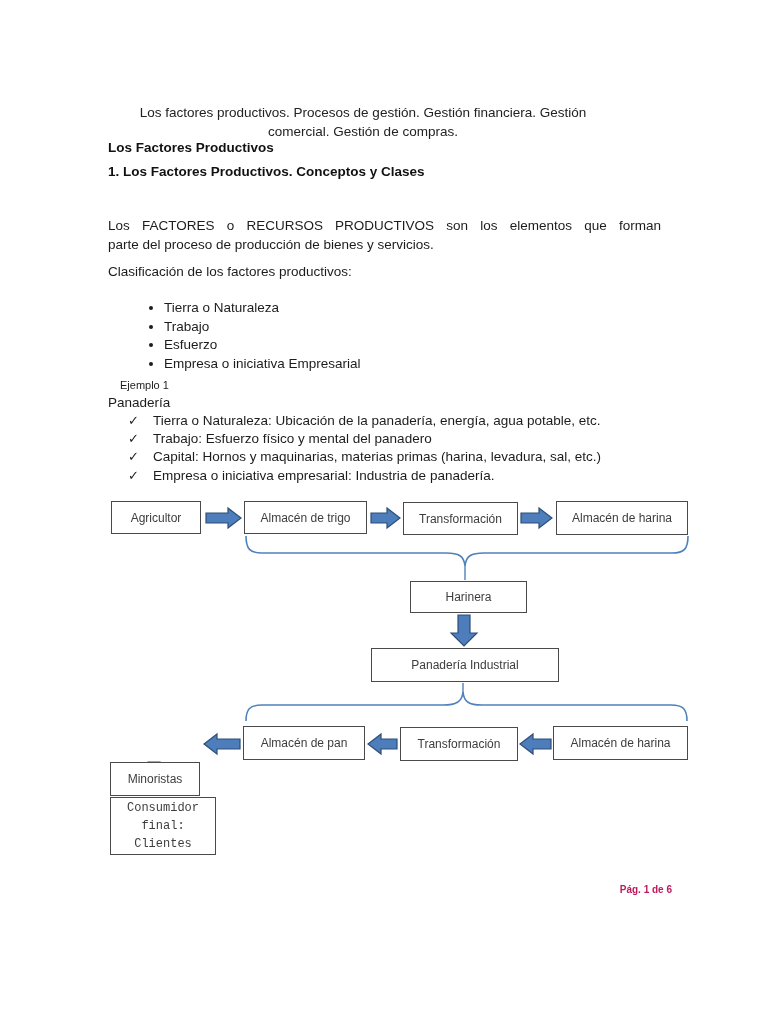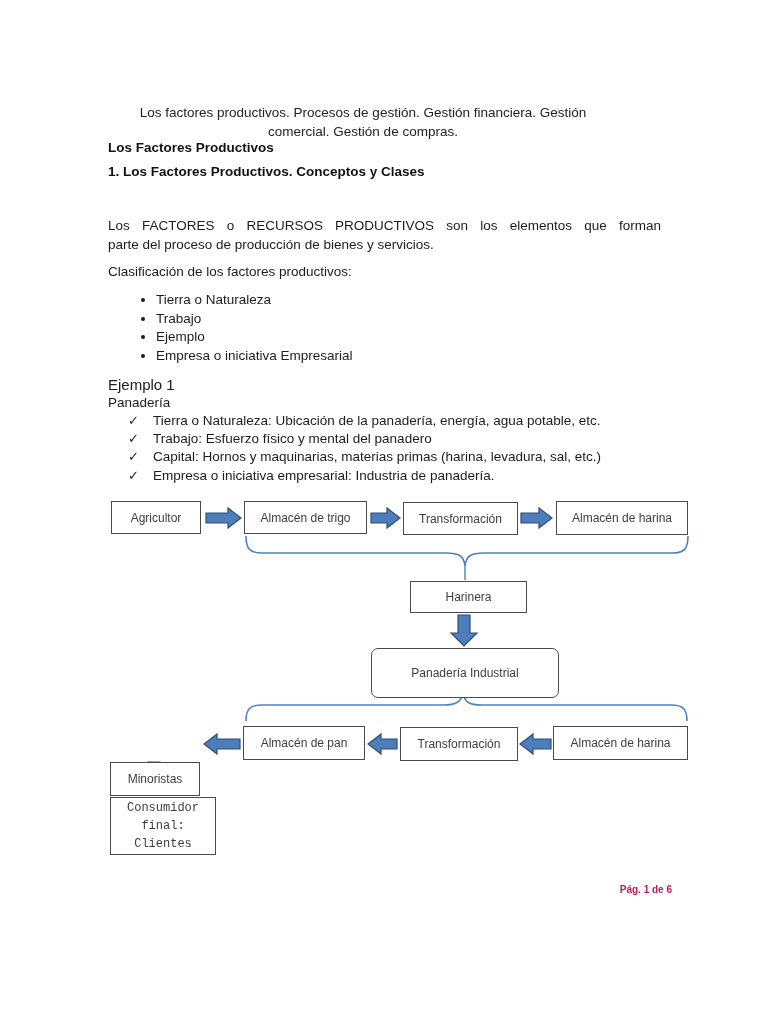--- a/index.html
+++ b/index.html
@@ -17,25 +17,25 @@
     text-align:center;font-size:13.5px;line-height:19px;color:#222;margin-top:16px;
   }
   .h-bold{font-weight:bold;font-size:13.5px;color:#111;text-align:center;}
   .sec-heading{left:108px;top:140px;}
   .subsec-heading{left:108px;top:164px;}
   .intro{left:108px;top:217px;width:553px;font-size:13.5px;line-height:18.5px;}
   .intro .jline{display:block;text-align:justify;text-align-last:justify;}
   .intro .lline{display:block;}
   .class-label{left:108px;top:256px;font-size:13.5px;margin-top:8px;}
   ul.factors{
-    left:136px;top:287px;margin:4px;padding:0 0 0 16px;
+    left:136px;top:287px;margin:12px;padding:0 0 0 16px;
     list-style:disc;font-size:13.5px;
   }
   ul.factors li{line-height:18.6px;}
-  .example-title{left:108px;top:376px;font-size:15px;line-height:18px;}
+  .example-title{left:120px;top:376px;font-size:11px;line-height:18px;}
   .example-subtitle{left:108px;top:394px;font-size:13.5px;line-height:18px;}
   .checklist{left:128px;top:412px;width:600px;font-size:13.5px;}
   .check-row{position:relative;padding-left:25px;line-height:18.2px;}
   .check-row .check-icon{
     position:absolute;left:0;top:0;width:16px;
     font-size:13px;color:#222;
   }
   .box{
     position:absolute;
     border:1px solid #4a4a4a;
@@ -62,21 +62,21 @@
 <div class="abs intro">
   <span class="jline">Los FACTORES o RECURSOS PRODUCTIVOS son los elementos que forman</span>
   <span class="lline">parte del proceso de producción de bienes y servicios.</span>
 </div>
 
 <div class="abs class-label">Clasificación de los factores productivos:</div>
 
 <ul class="abs factors">
   <li>Tierra o Naturaleza</li>
   <li>Trabajo</li>
-  <li>Ejemplo</li>
+  <li>Esfuerzo</li>
   <li>Empresa o iniciativa Empresarial</li>
 </ul>
 
 <div class="abs example-title">Ejemplo 1</div>
 <div class="abs example-subtitle">Panadería</div>
 
 <div class="abs checklist">
   <div class="check-row">
     <span class="check-icon">✓</span>
     <span>Tierra o Naturaleza: Ubicación de la panadería, energía, agua potable, etc.</span>
@@ -116,21 +116,21 @@
 
   <polygon points="148,762 160,762 160,782 167,782 154,795 141,782 148,782" fill="#4d7dba" stroke="#2e4e79" stroke-width="1.2"></polygon>
 </svg>
 
 <div class="box" style="left:111px;top:501px;width:90px;height:33px;">Agricultor</div>
 <div class="box" style="left:244px;top:501px;width:123px;height:33px;">Almacén de trigo</div>
 <div class="box" style="left:403px;top:502px;width:115px;height:33px;">Transformación</div>
 <div class="box" style="left:556px;top:501px;width:132px;height:34px;">Almacén de harina</div>
 
 <div class="box" style="left:410px;top:581px;width:117px;height:32px;">Harinera</div>
-<div class="box" style="left:371px;top:648px;width:188px;height:50px;border-radius:7px;">Panadería Industrial</div>
+<div class="box" style="left:371px;top:648px;width:188px;height:34px;">Panadería Industrial</div>
 
 <div class="box" style="left:110px;top:762px;width:90px;height:34px;">Minoristas</div>
 <div class="box" style="left:243px;top:726px;width:122px;height:34px;">Almacén de pan</div>
 <div class="box" style="left:400px;top:727px;width:118px;height:34px;">Transformación</div>
 <div class="box" style="left:553px;top:726px;width:135px;height:34px;">Almacén de harina</div>
 
 <div class="box consumer-box" style="left:110px;top:797px;width:106px;height:58px;">Consumidor
 final:
 Clientes</div>
 

